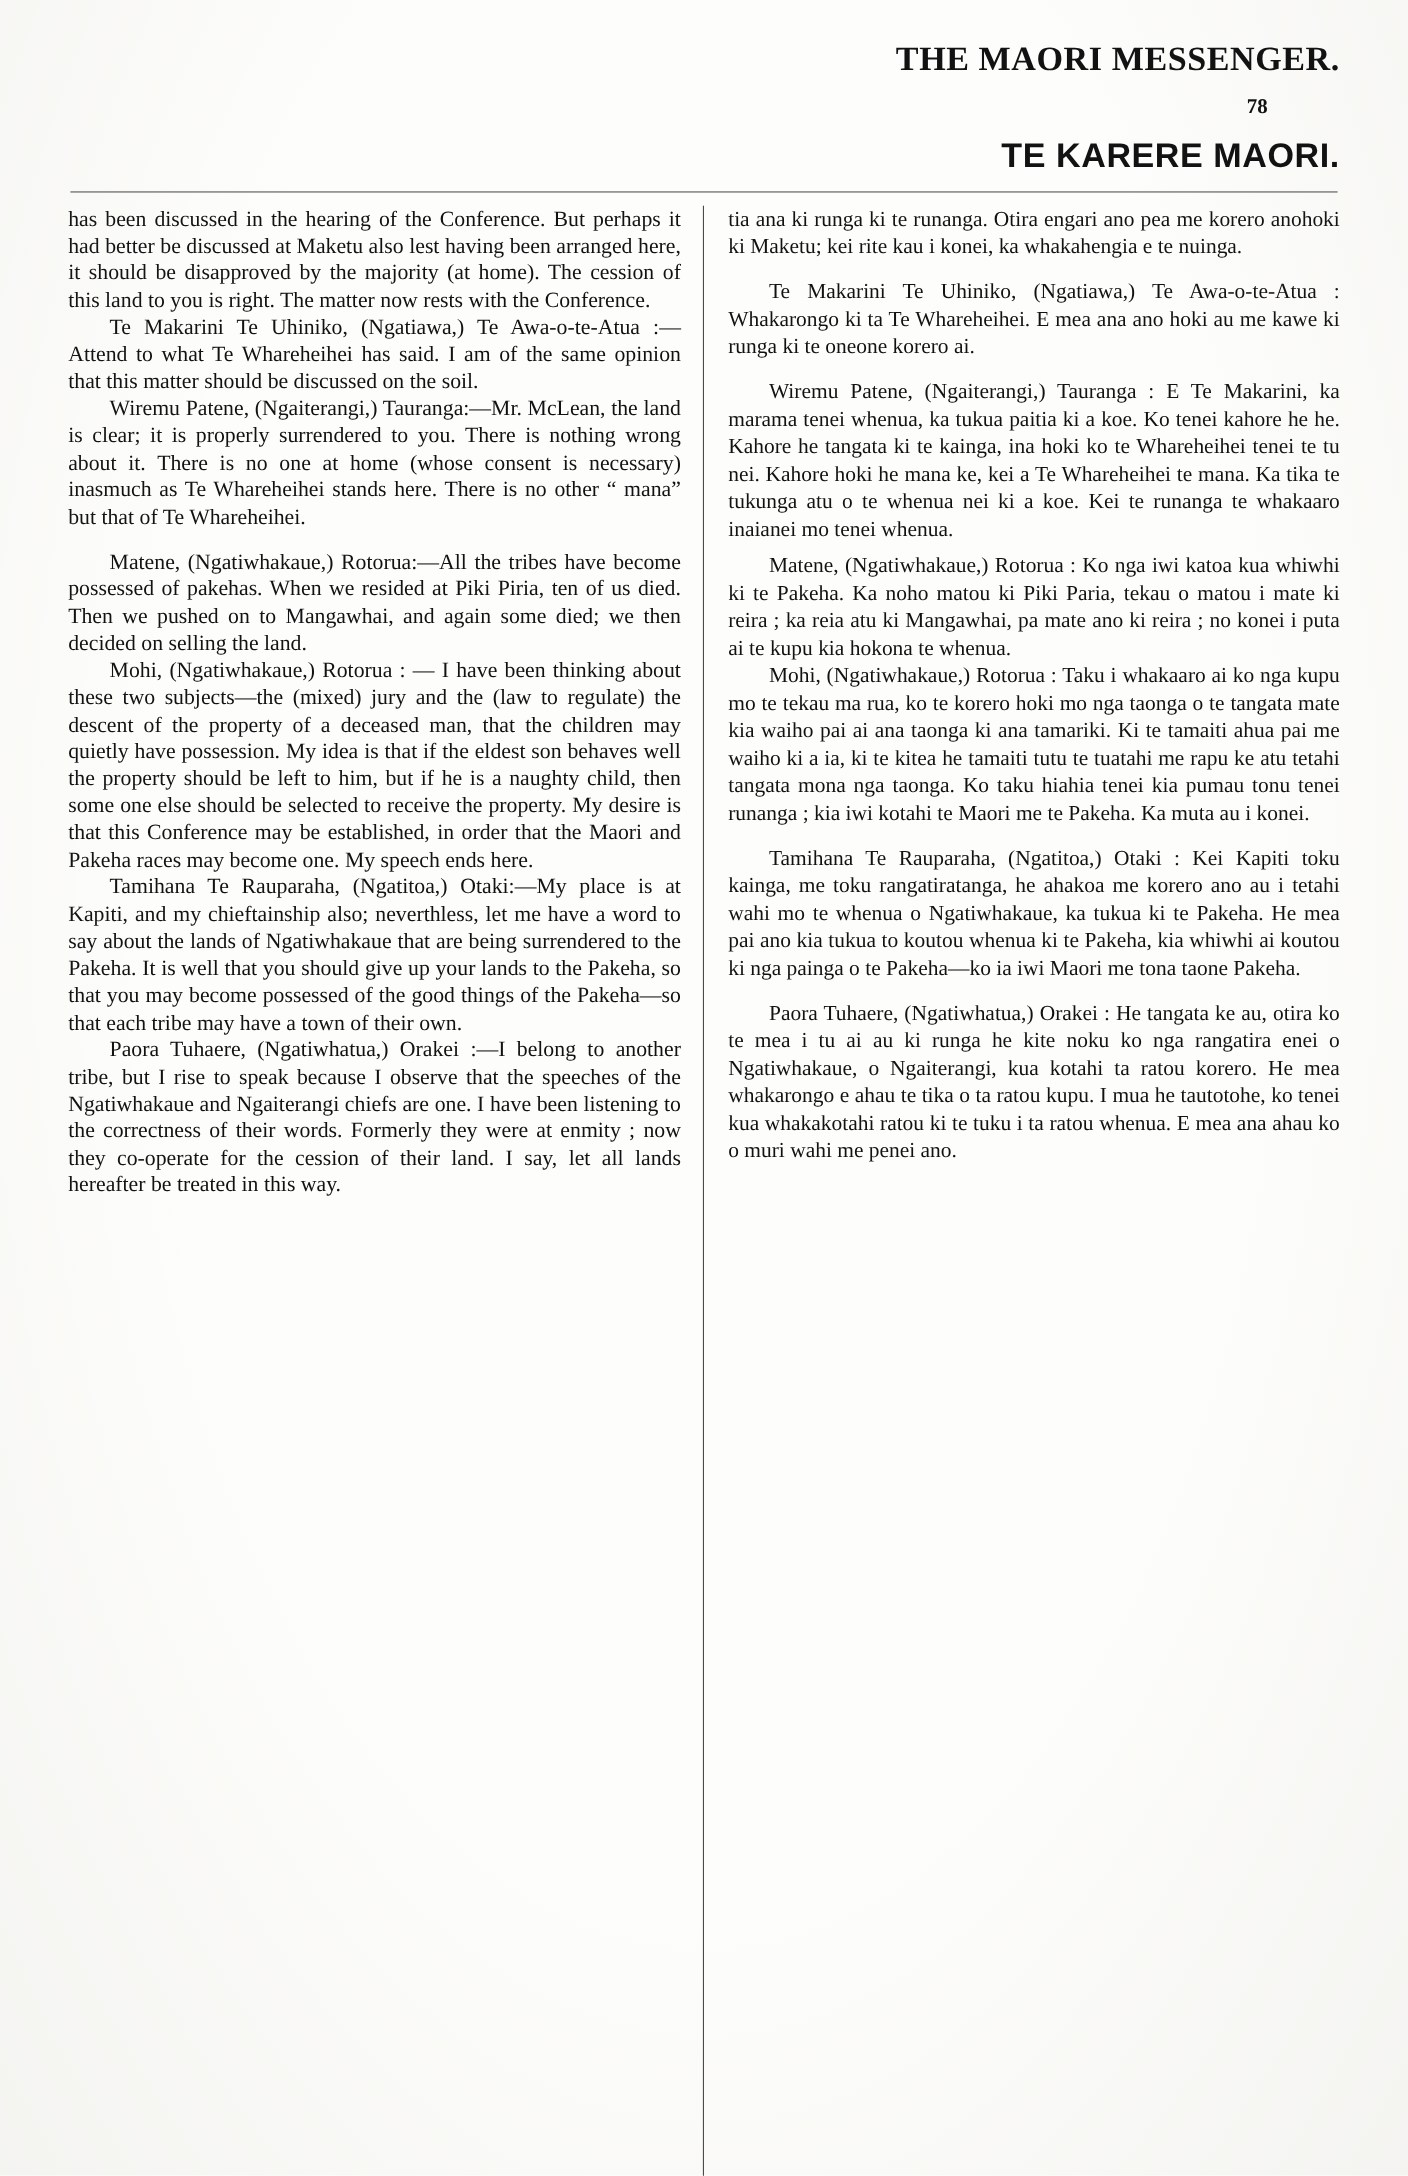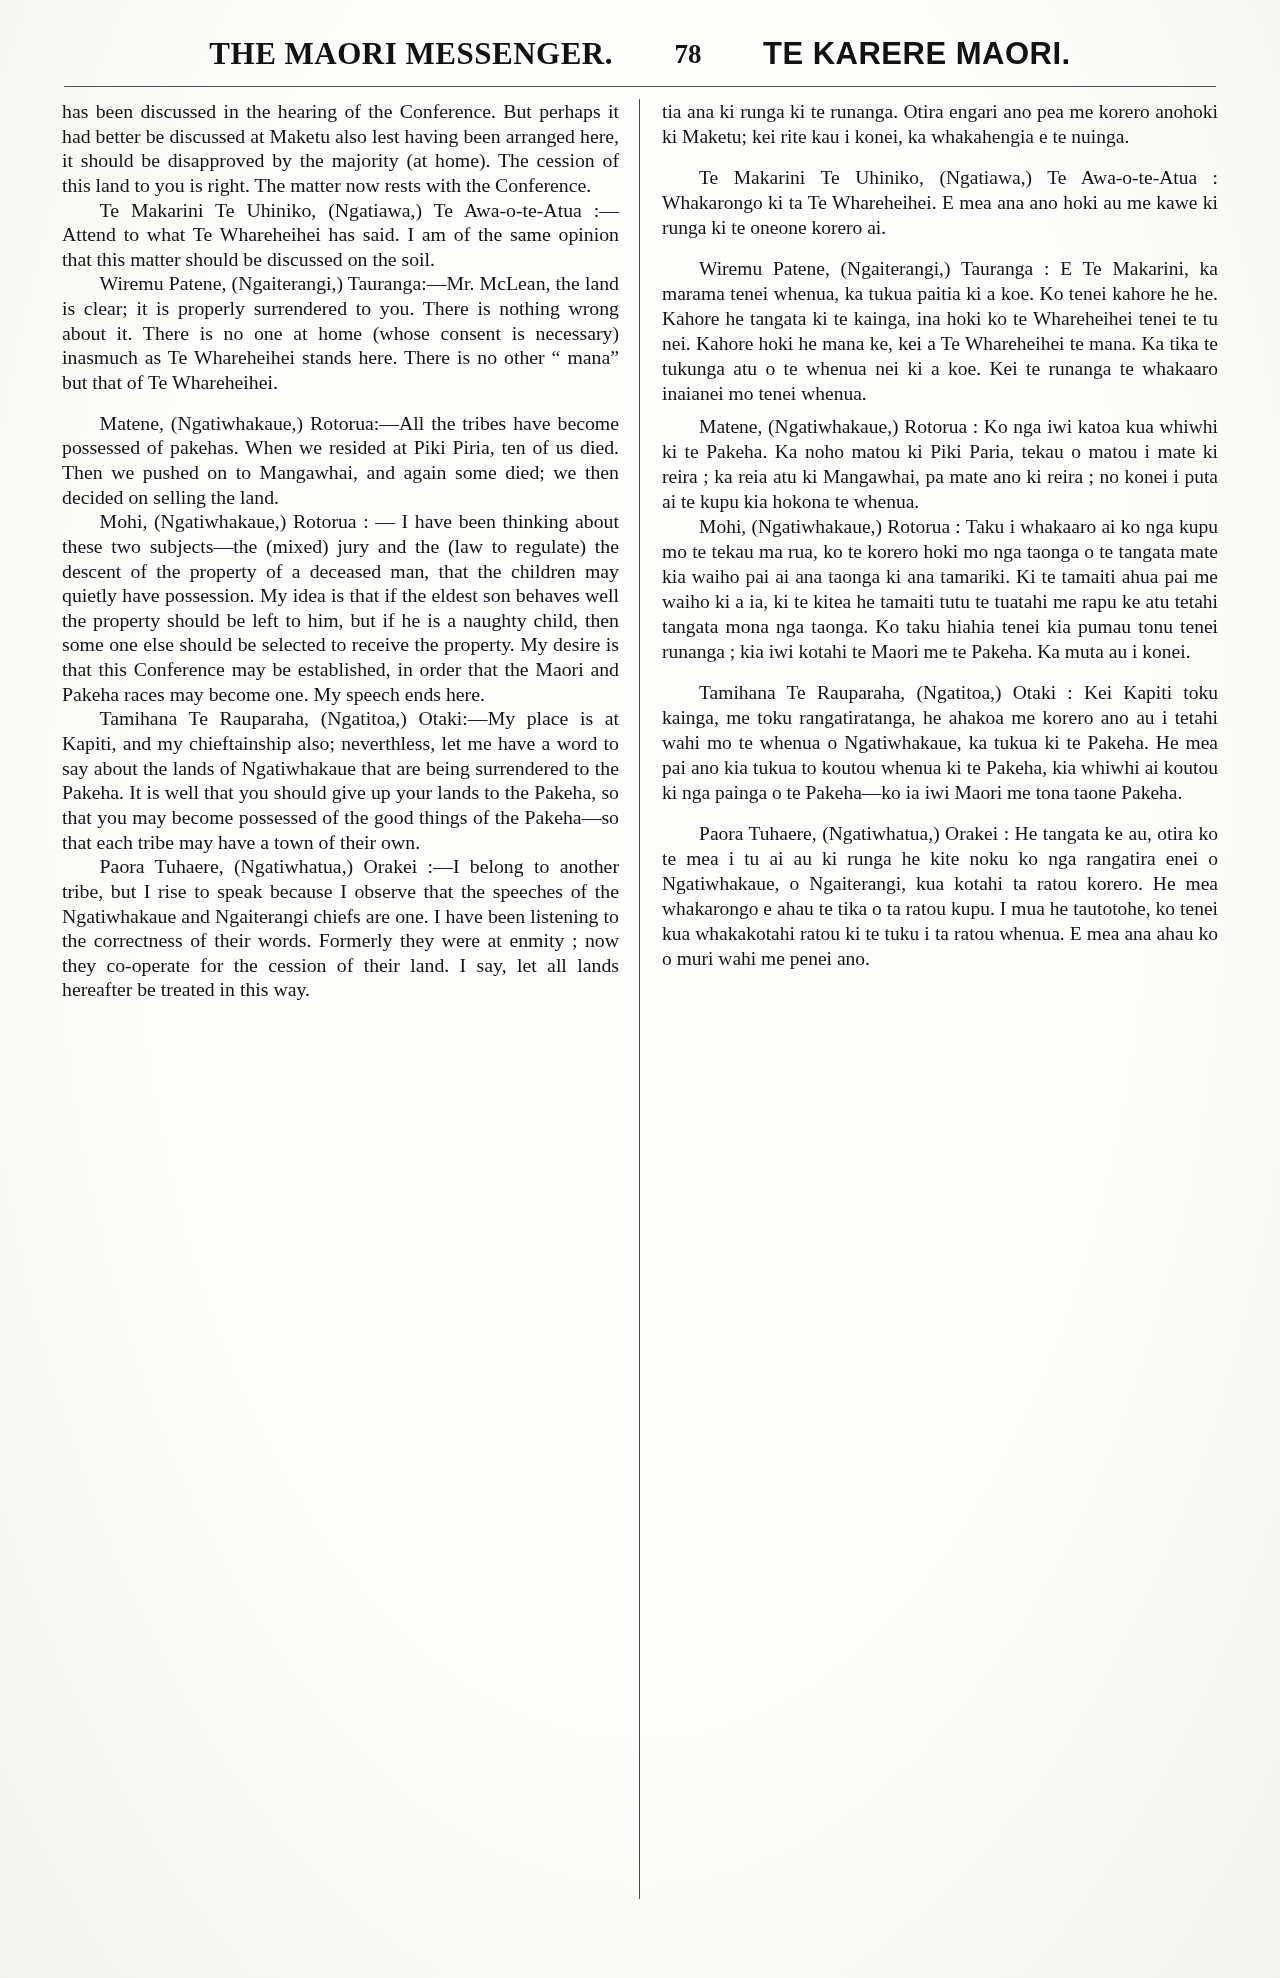--- a/index.html
+++ b/index.html
@@ -27,36 +27,37 @@
     content: "";
     position: absolute;
     inset: 0;
     background:
       radial-gradient(ellipse at 50% 40%, rgba(255,255,255,0) 55%, rgba(120,115,105,0.07) 100%);
     pointer-events: none;
   }
 
   .masthead {
     display: flex;
-    align-items: center;
+    align-items: flex-end;
     justify-content: center;
-    gap: 0;
+    gap: 15px;
     padding: 6px 0 4px 0;
     position: relative;
+    flex-direction: column;
   }
   .masthead .title-left {
     font-family: "Liberation Serif", serif;
     font-weight: bold;
     font-size: 31px;
     letter-spacing: 0.5px;
     white-space: nowrap;
   }
   .masthead .pageno {
     font-weight: bold;
-    font-size: 27px;
+    font-size: 19px;
     width: 150px;
     text-align: center;
   }
   .masthead .title-right {
     font-family: Liberation Sans, sans-serif;
     font-weight: bold;
     font-size: 31px;
     letter-spacing: 0.5px;
     white-space: nowrap;
   }

